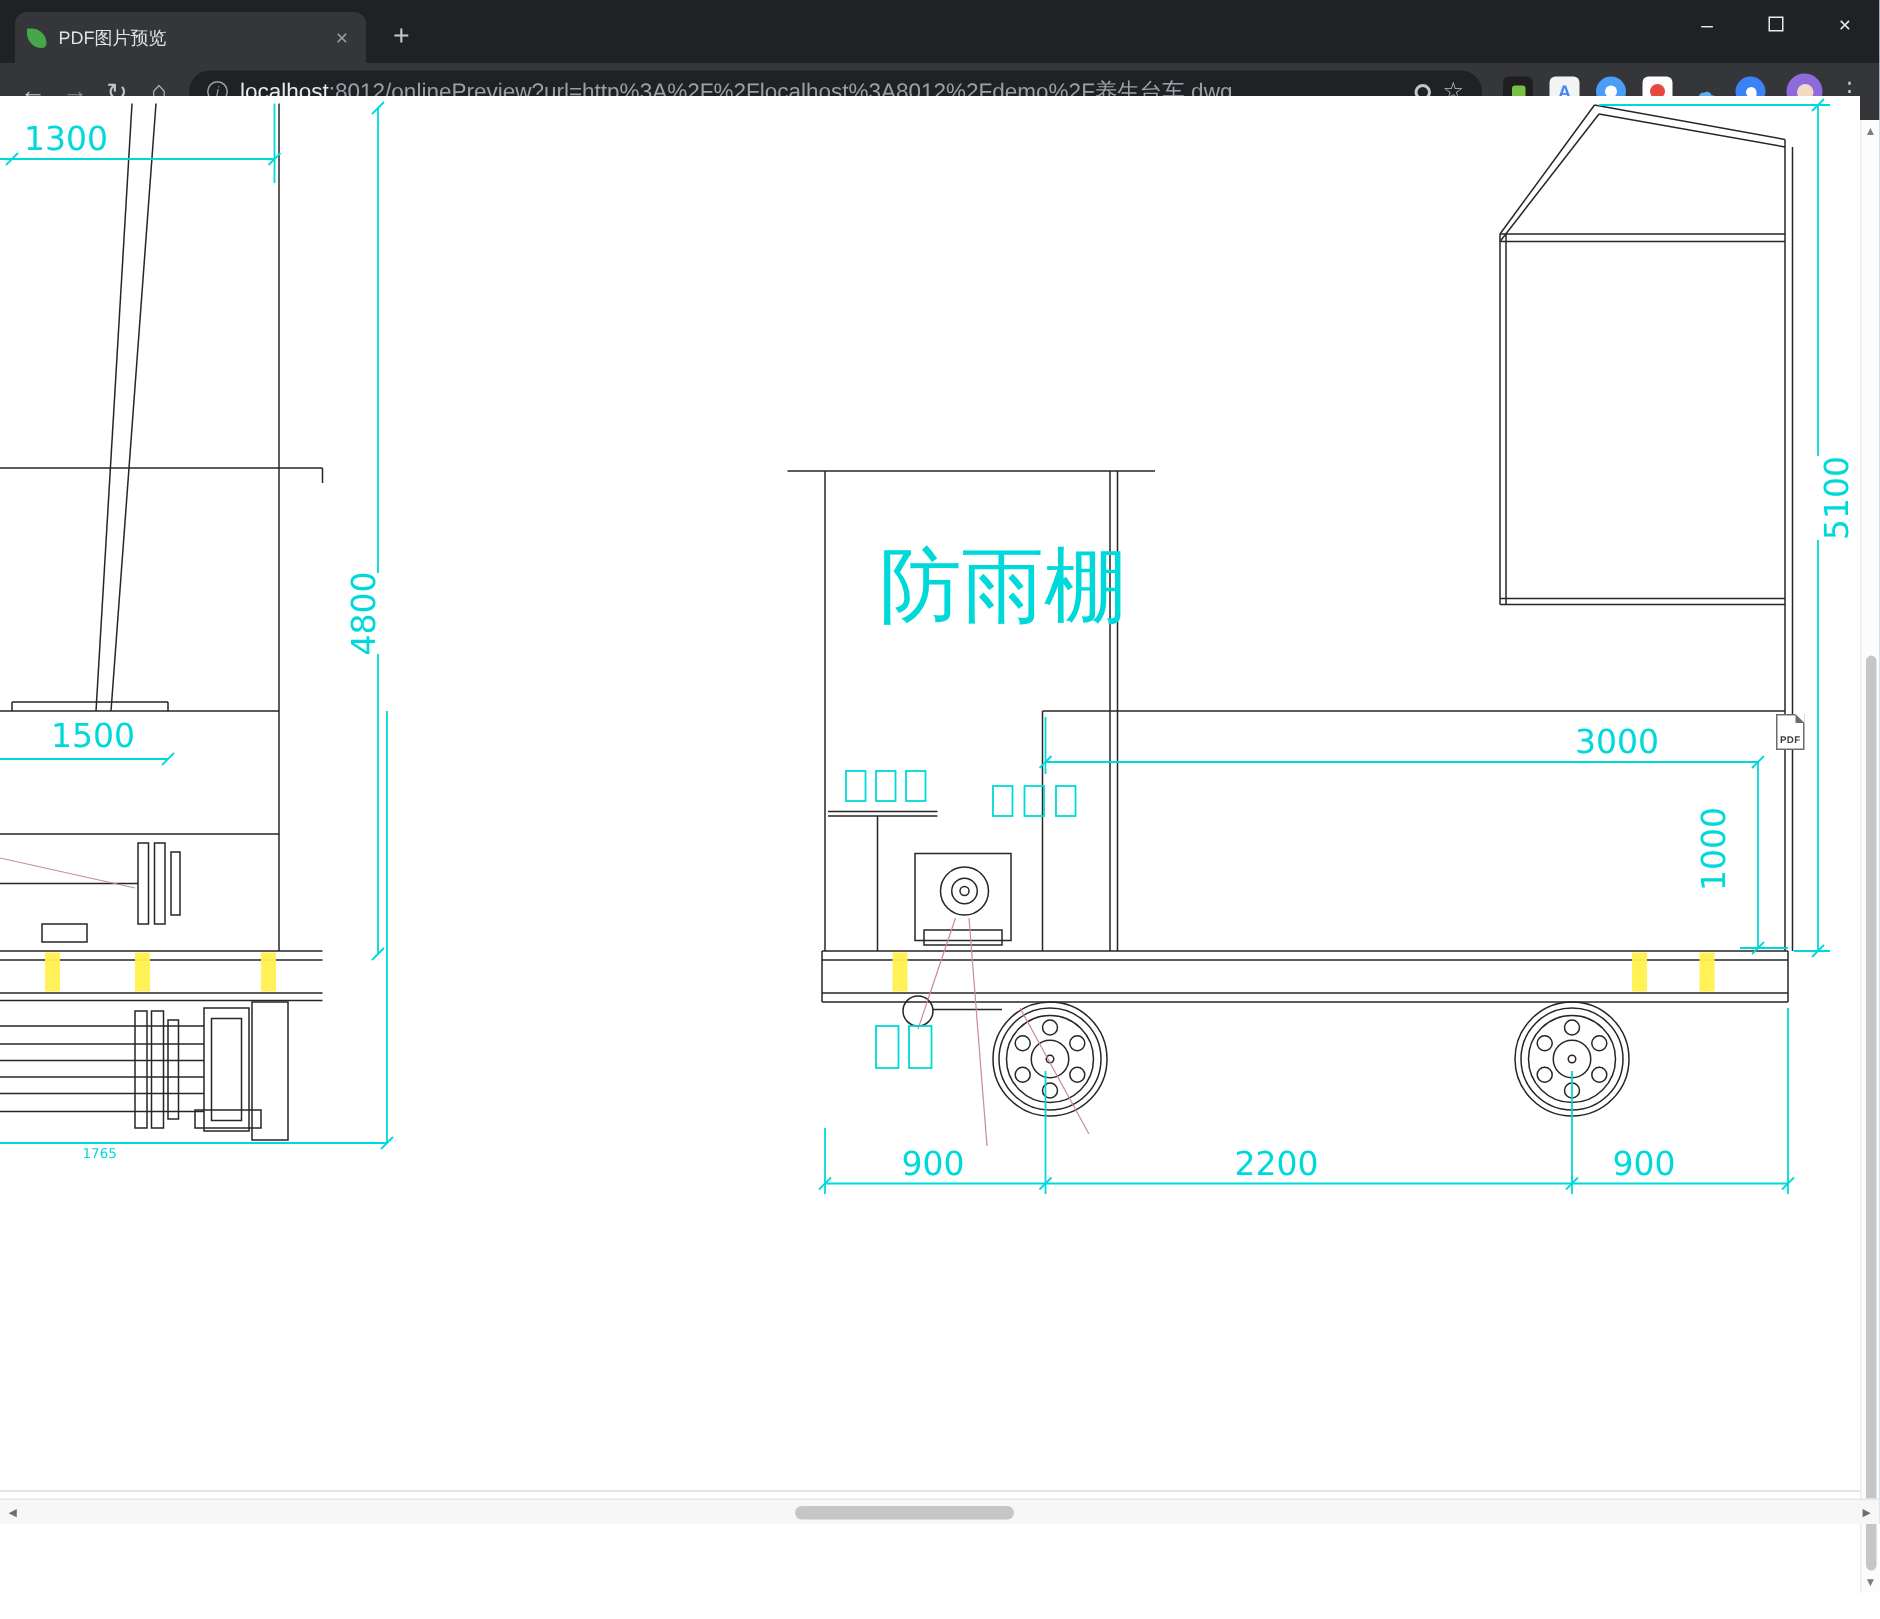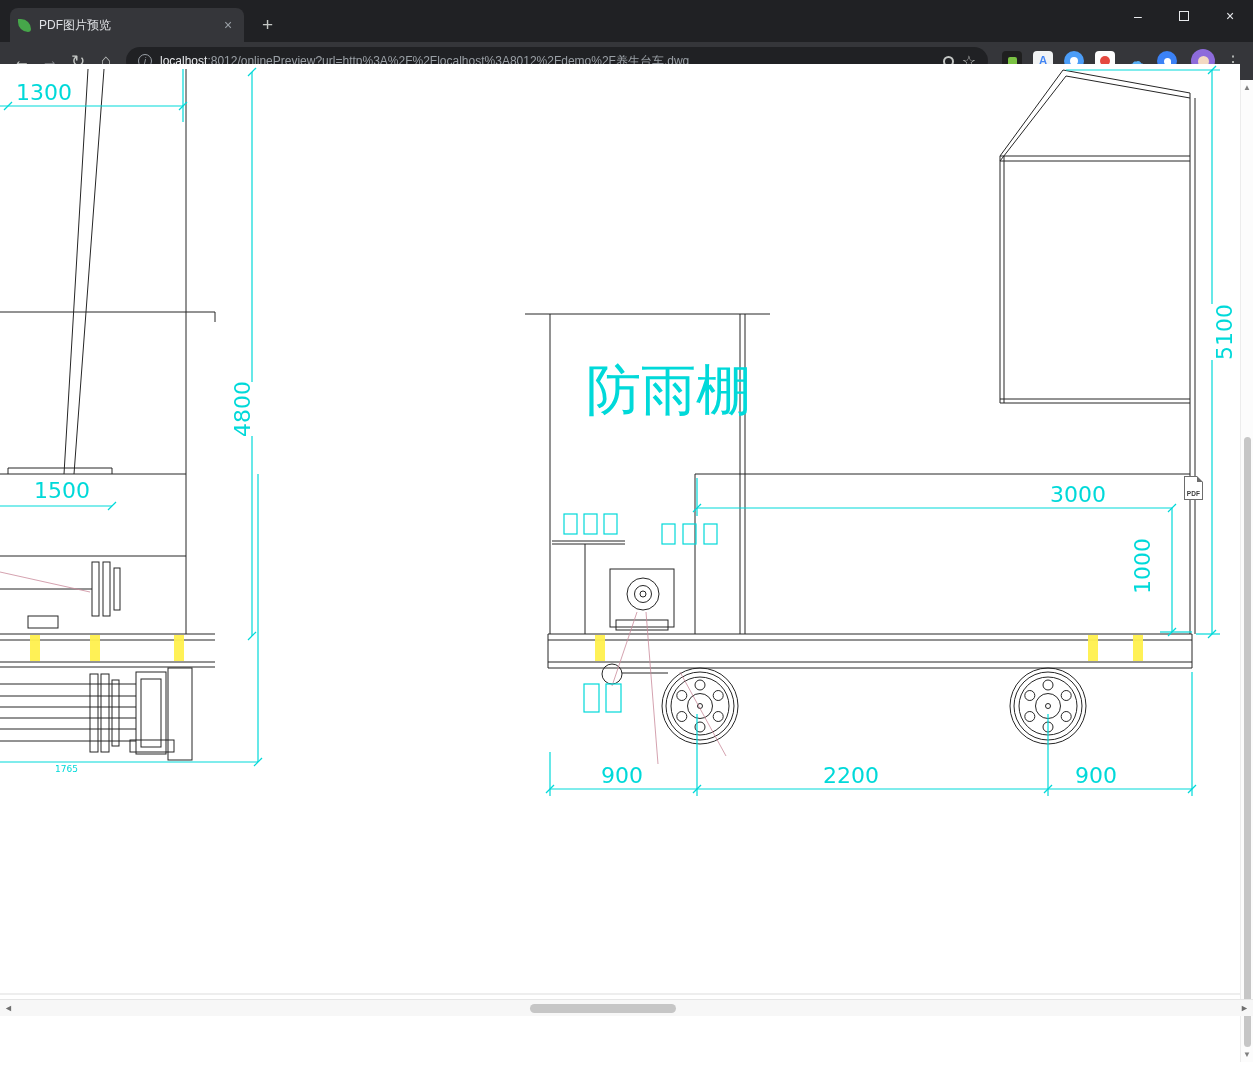--- a/index.html
+++ b/index.html
@@ -23,21 +23,21 @@
   
   .toolbar { position:absolute; top:42px; left:0; right:0; height:38px; background:#35363a;
              display:flex; align-items:center; padding:0 8px; }
   .nav-btn { width:28px; height:28px; border-radius:50%; display:flex; align-items:center;
              justify-content:center; color:#c4c7c5; font-size:17px; flex:0 0 auto; }
   .nav-btn.dim { color:#84878b; }
   .addr { flex:1 1 auto; min-width:0; height:28px; background:#202124; border-radius:14px;
           display:flex; align-items:center; padding:0 12px; margin:0 6px; gap:8px; }
   .info-icon { width:14px; height:14px; border:1.5px solid #9aa0a6; border-radius:50%;
                color:#9aa0a6; font-size:9px; display:flex; align-items:center; justify-content:center; flex:0 0 auto; font-style:italic;}
-  .url { flex:1 1 auto; min-width:0; font-size:12px; color:#9aa0a6; white-space:nowrap; overflow:hidden; }
+  .url { flex:1 1 auto; min-width:0; font-size:15px; color:#9aa0a6; white-space:nowrap; overflow:hidden; }
   .url .host { color:#e8eaed; }
   .mag { width:11px; height:11px; border:2px solid #c4c7c5; border-radius:50%; position:relative; flex:0 0 auto; }
   .mag::after { content:""; position:absolute; width:2px; height:5px; background:#c4c7c5;
                 left:9px; top:9px; transform:rotate(-45deg); }
   .star { color:#c4c7c5; font-size:16px; flex:0 0 auto; }
   .ext-row { display:flex; align-items:center; gap:11px; margin:0 8px; flex:0 0 auto; }
   .ext { width:20px; height:20px; border-radius:4px; display:flex; align-items:center; justify-content:center; }
   .ext-dark { background:#1f1f1f; } .ext-dark span { width:9px; height:9px; background:#7ac143; border-radius:2px; }
   .ext-white { background:#f1f3f4; color:#4285f4; font-weight:bold; font-size:12px; }
   .ext-ring { background:#4b9df8; border-radius:50%; } .ext-ring span { width:8px; height:8px; background:#fff; border-radius:50%; }

